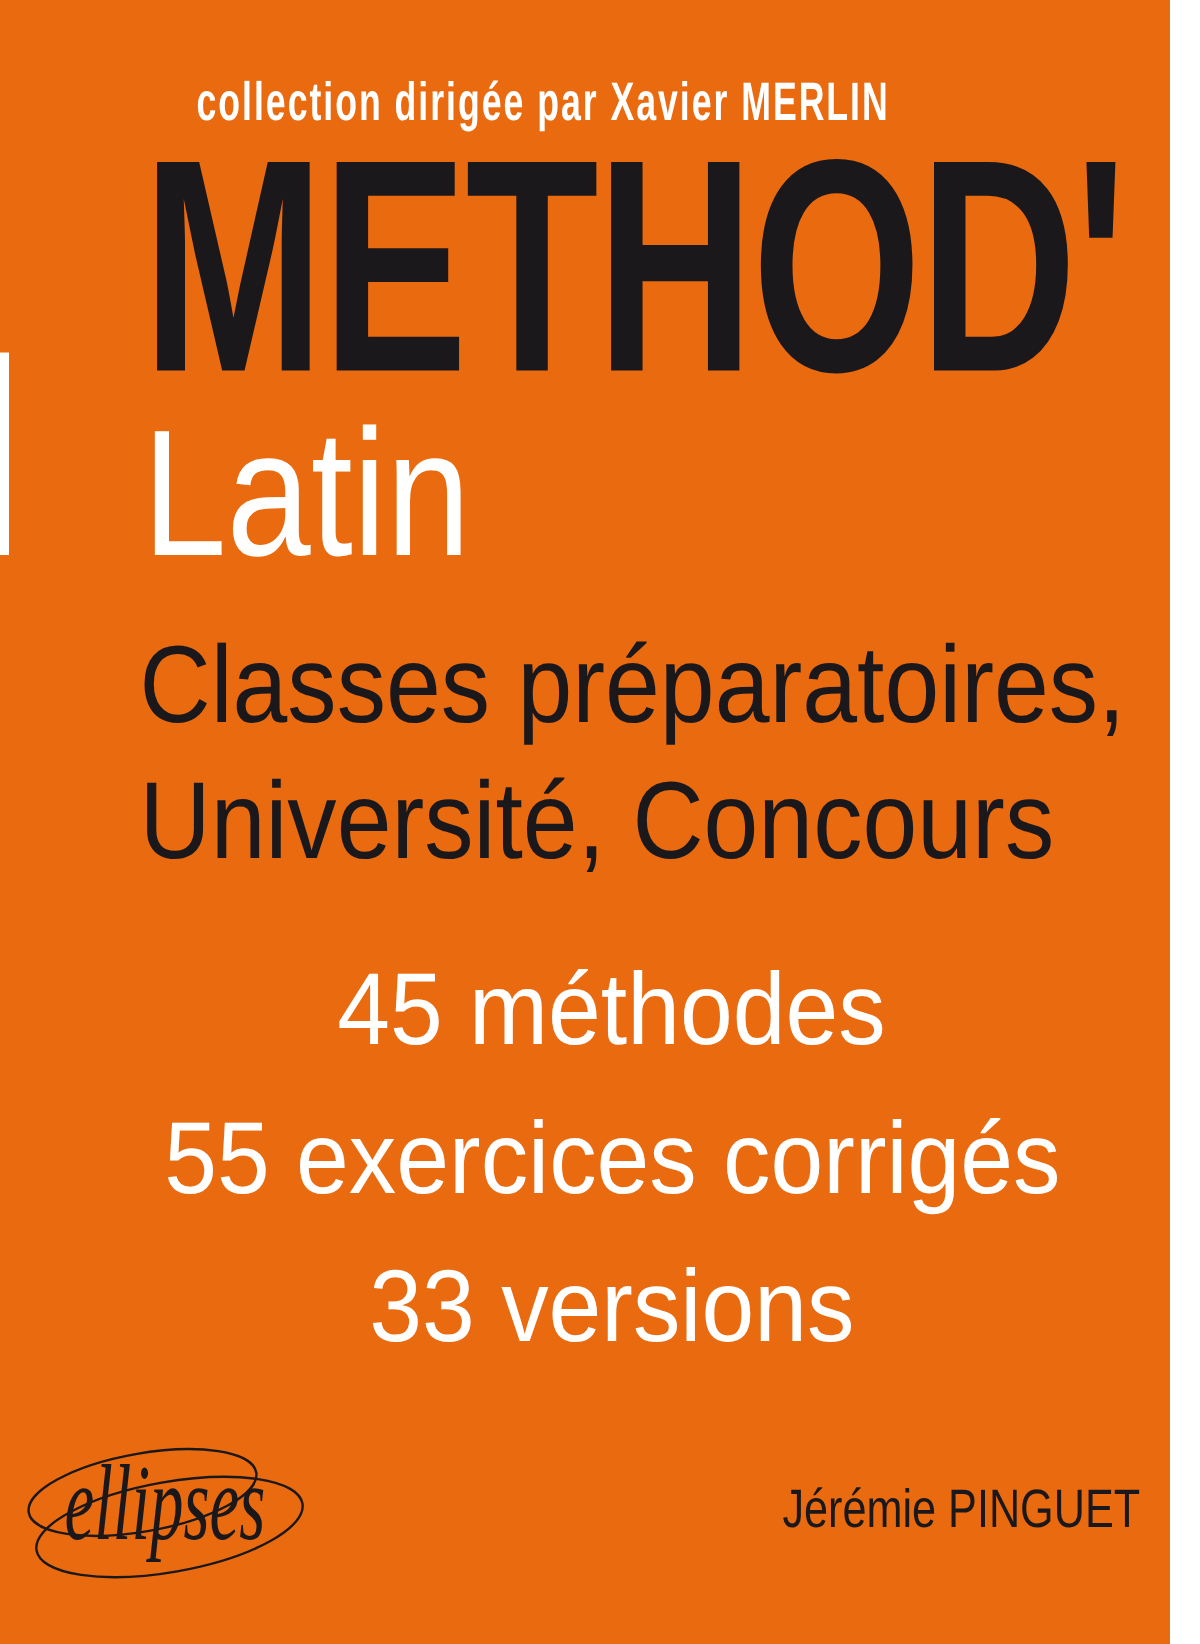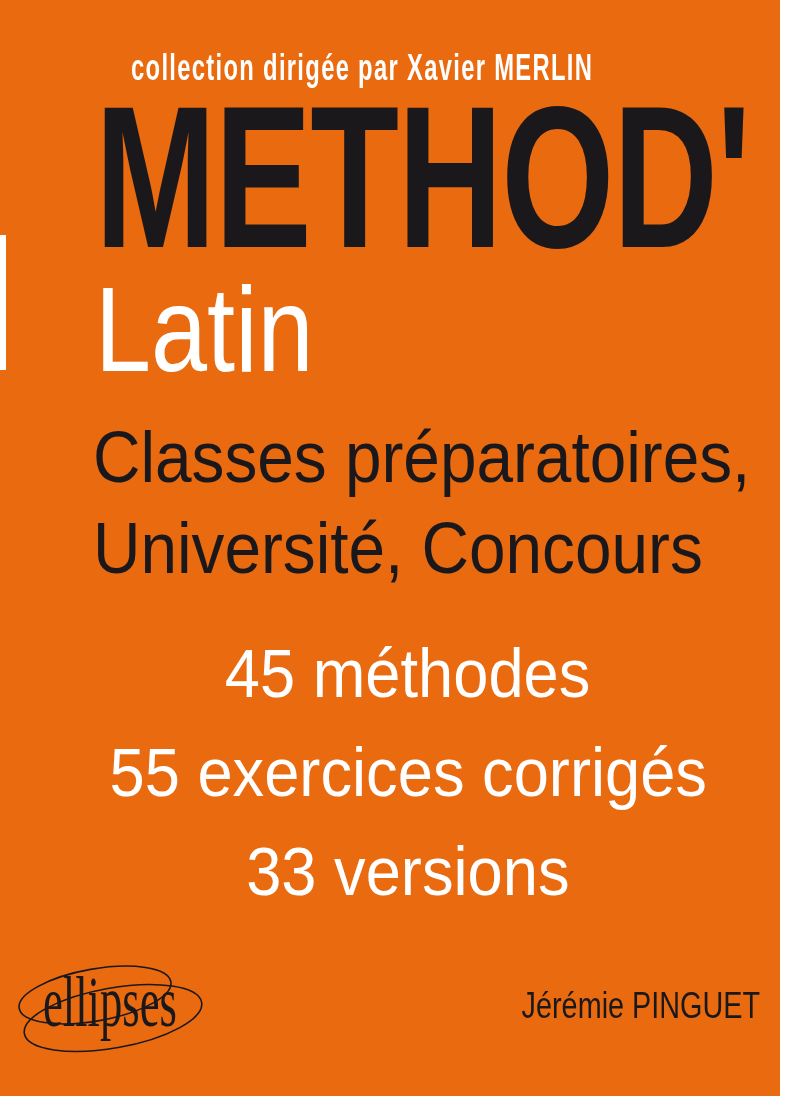--- a/index.html
+++ b/index.html
@@ -81,21 +81,21 @@
   .stat2{top:738px;}
   .stat3{top:837px;}
 
   
   .spine-tab{
     left:0;top:235px;width:6px;height:135px;
     background:var(--light);
   }
 
   
-  .logo{left:15px;top:948px;width:210px;height:125px;}
+  .logo{left:15px;top:948px;width:210px;height:125px;font-style:italic;}
   .logo svg{display:block;}
   .logo text{
     font-family:"Liberation Serif",serif;
     font-size:72px;
     fill:var(--ink);
   }
   .logo ellipse{
     fill:none;
     stroke:var(--ink);
     stroke-width:1.6px;

